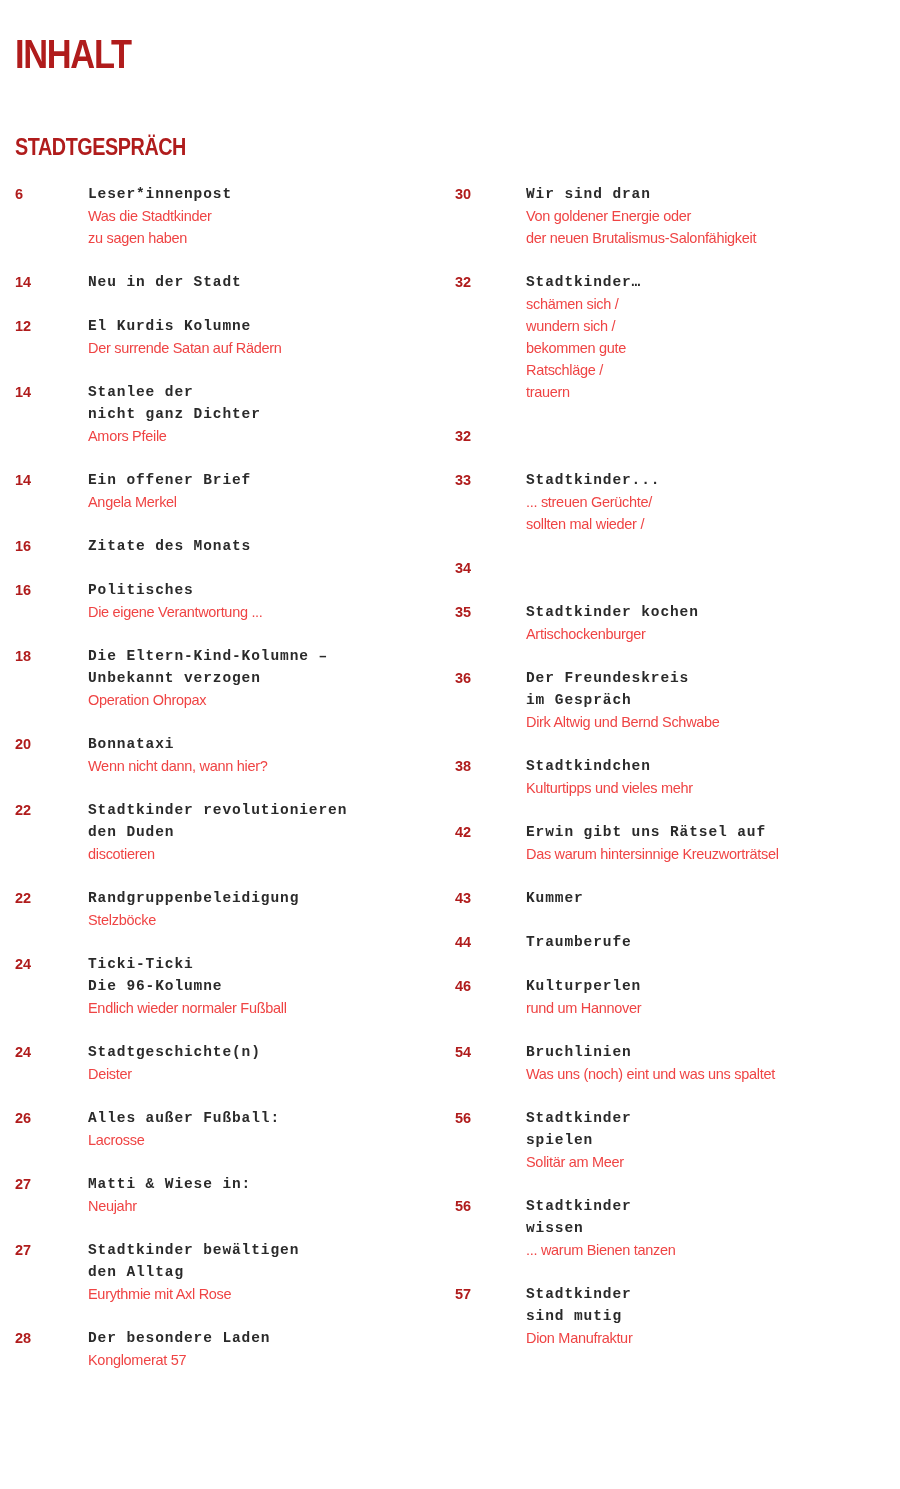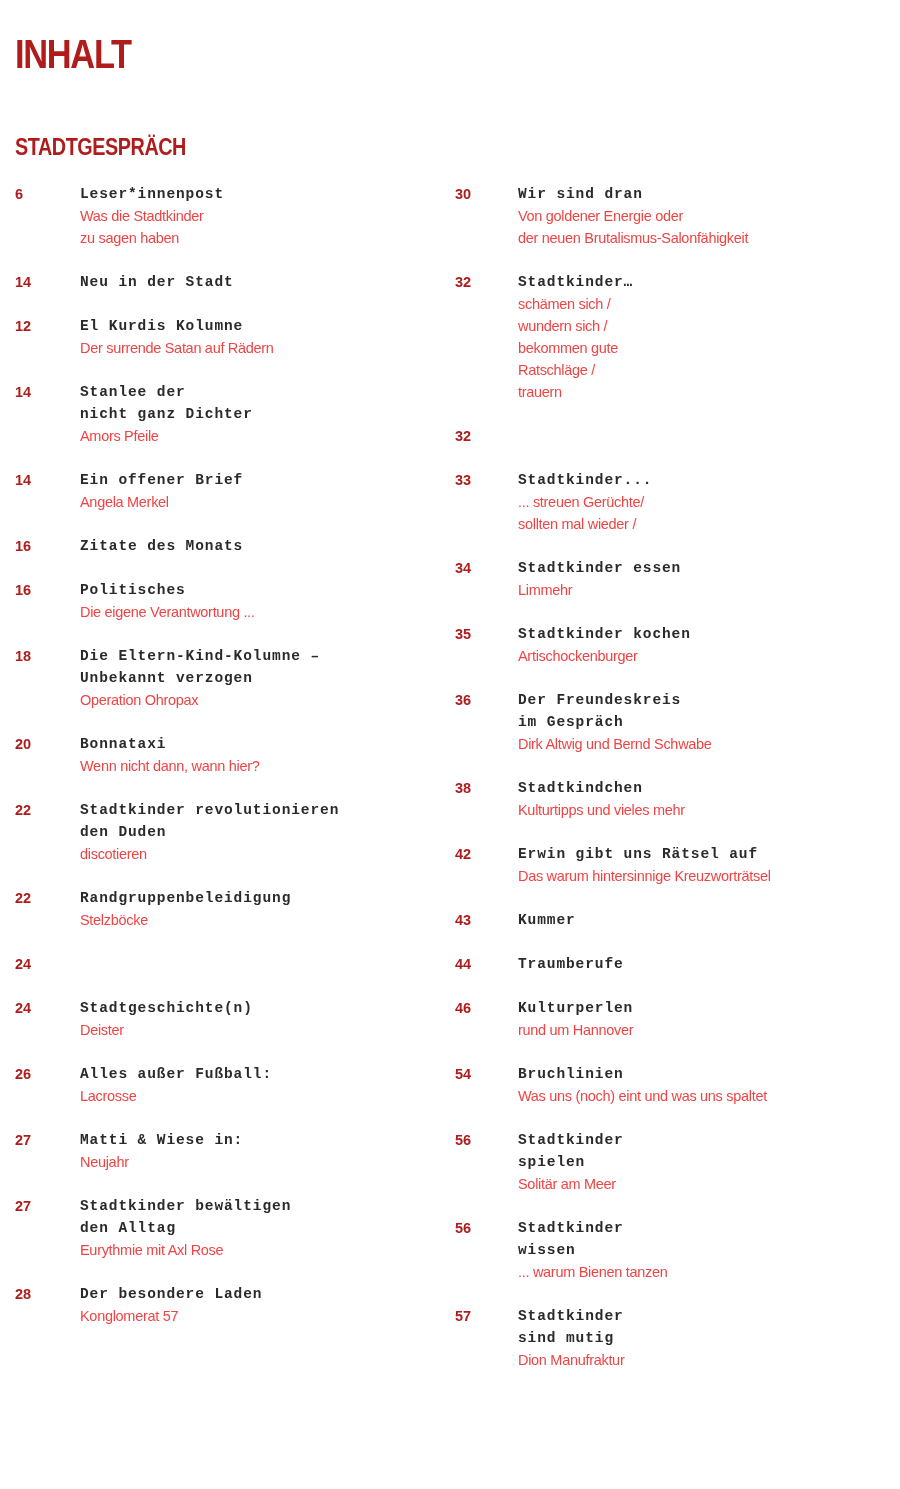--- a/index.html
+++ b/index.html
@@ -58,21 +58,21 @@
       font-family: "Liberation Sans", sans-serif;
       font-weight: bold;
       font-size: 14.5px;
       line-height: 22px;
       color: #b01c1c;
     }
     .column.right .entry .page-num {
       width: 63px;
       flex: 0 0 63px;
     }
-    .entry .body { flex: 1; }
+    .entry .body { flex: 1; margin-left: 8px; }
     .entry .title {
       font-family: "Liberation Mono", monospace;
       font-weight: bold;
       font-size: 14.5px;
       line-height: 22px;
       color: #2a2a2a;
       letter-spacing: 0.9px;
       white-space: pre-line;
     }
     .entry .subtitle {
@@ -165,20 +165,25 @@
     </div>
     <div class="entry">
       <div class="page-num">22</div>
       <div class="body">
         <div class="title">Randgruppenbeleidigung</div>
         <div class="subtitle">Stelzböcke</div>
       </div>
     </div>
     <div class="entry">
       <div class="page-num">24</div>
+      <div class="body">
+        <div class="title">Ticki-Ticki
+Die 96-Kolumne</div>
+        <div class="subtitle">Endlich wieder normaler Fußball</div>
+      </div>
     </div>
     <div class="entry">
       <div class="page-num">24</div>
       <div class="body">
         <div class="title">Stadtgeschichte(n)</div>
         <div class="subtitle">Deister</div>
       </div>
     </div>
     <div class="entry">
       <div class="page-num">26</div>
@@ -236,24 +241,20 @@
     <div class="entry">
       <div class="page-num">33</div>
       <div class="body">
         <div class="title">Stadtkinder...</div>
         <div class="subtitle">... streuen Gerüchte/
 sollten mal wieder /</div>
       </div>
     </div>
     <div class="entry">
       <div class="page-num">34</div>
-      <div class="body">
-        <div class="title">Stadtkinder essen</div>
-        <div class="subtitle">Limmehr</div>
-      </div>
     </div>
     <div class="entry">
       <div class="page-num">35</div>
       <div class="body">
         <div class="title">Stadtkinder kochen</div>
         <div class="subtitle">Artischockenburger</div>
       </div>
     </div>
     <div class="entry">
       <div class="page-num">36</div>

